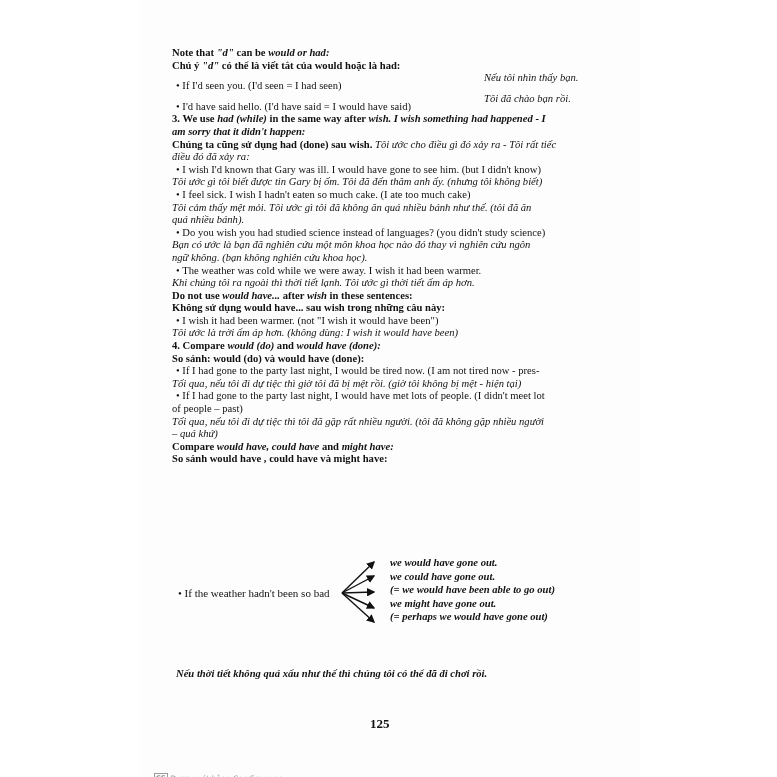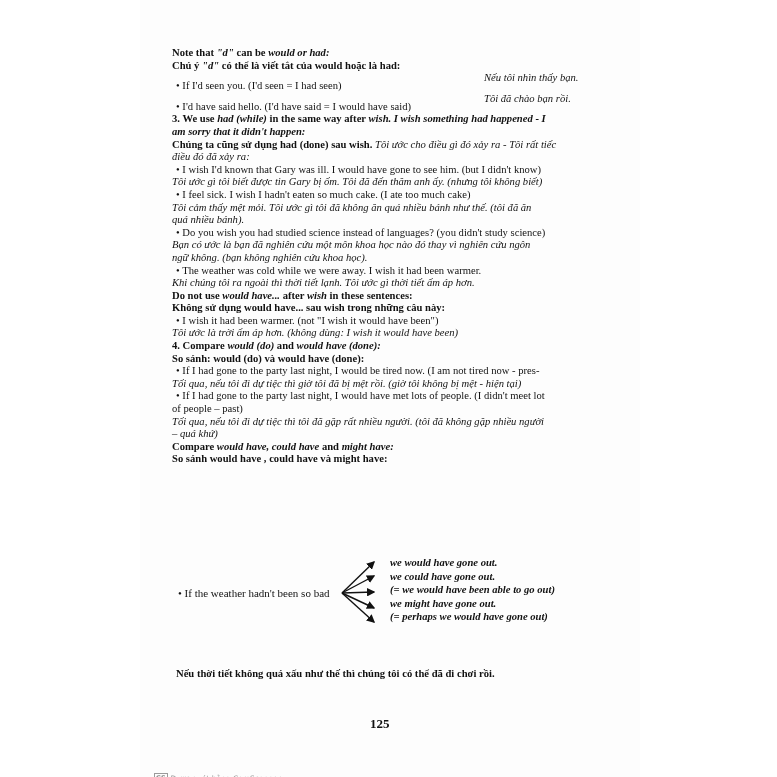--- a/index.html
+++ b/index.html
@@ -22,21 +22,21 @@
     .row2 { display: flex; justify-content: space-between; white-space: nowrap; }
     .row2 .right { font-style: italic; width: 108px; }
     .diagram {
       position: absolute; left: 178px; top: 556px; width: 420px; height: 76px;
     }
     .diagram .lead { position: absolute; left: 0; top: 31px; font-weight: normal; font-size: 11px; white-space: nowrap; }
     .diagram svg { position: absolute; left: 160px; top: 0; }
     .diagram .opts { position: absolute; left: 212px; top: 0; font-size: 10.6px; line-height: 13.6px; font-weight: bold; font-style: italic; }
     .diagram .opts div { white-space: nowrap; }
     .translation {
-      position: absolute; left: 176px; top: 668px; font-size: 10.6px; font-weight: bold; white-space: nowrap;
+      position: absolute; left: 176px; top: 668px; font-size: 10.6px; font-style: italic; font-weight: bold; white-space: nowrap;
     }
     .page-num {
       position: absolute; left: 370px; top: 716px; font-size: 13px; font-weight: bold;
     }
     .watermark {
       position: absolute; left: 154px; top: 752px; font-family: "DejaVu Sans", sans-serif;
       font-size: 7.5px; color: #9a9a9a; display: flex; align-items: center; gap: 3px; white-space: nowrap; margin-top: 21px;
     }
     .cs-logo {
       border: 1px solid #9a9a9a; font-size: 6.5px; font-weight: bold; padding: 0 1px; line-height: 8px; color: #888;

